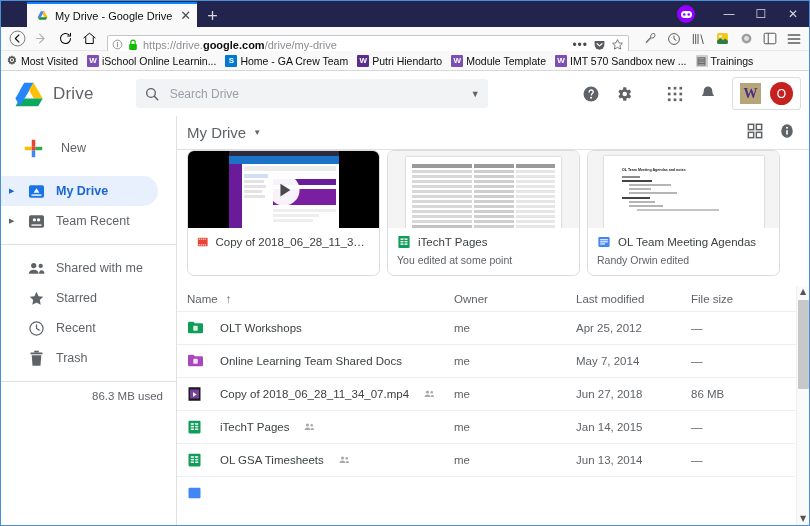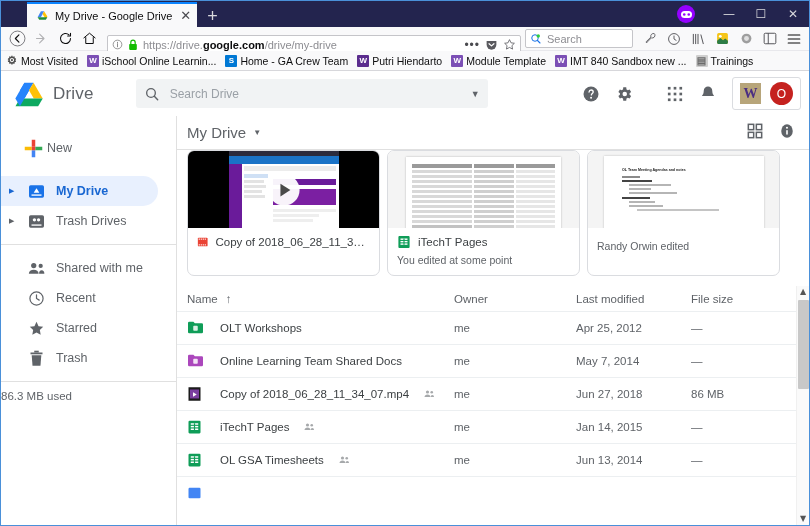--- a/index.html
+++ b/index.html
@@ -102,36 +102,36 @@
              font-family: "Liberation Serif", serif; }
   .avatar { width: 23px; height: 23px; border-radius: 50%; background: #c5221f;
             color: #fff; font-size: 12px; display:flex; align-items:center;
             justify-content:center; }
 
   .body-row { flex: 1; display: flex; min-height: 0; }
 
   
   .sidebar { width: 175px; flex: 0 0 175px; background: #fff; padding-top: 14px; }
   .new-btn { display: flex; align-items: center; height: 36px; padding-left: 22px;
-             gap: 3px; }
+             gap: 17px; }
   .new-label { font-size: 12.5px; color: #5f6368; }
   .nav-list { margin-top: 10px; }
   .nav-item { display: flex; align-items: center; height: 30px; position: relative;
               padding-left: 8px; gap: 10px; }
   .nav-item.active { background: #e8f0fe; border-radius: 0 15px 15px 0;
                      margin-right: 18px; }
   .nav-item.active .nav-label { color: #1967d2; font-weight: bold; }
   .nav-arrow { width: 8px; font-size: 7px; color: #5f6368; flex: 0 0 8px; }
   .nav-ico { width: 19px; flex: 0 0 19px; display: flex; align-items: center;
              justify-content: center; }
   .nav-label { font-size: 12.5px; color: #5f6368; }
   .nav-sep { height: 1px; background: #e0e0e0; margin: 8px 0 8px 0; }
   .storage-label { font-size: 12.5px; color: #5f6368; font-weight: bold; }
-  .storage-used { font-size: 11.5px; color: #5f6368; 
-                  margin-top: 3px; }
+  .storage-used { font-size: 11.5px; color: #5f6368; padding-left: 47px;
+                  margin-top: 3px; margin-left: 44px; }
 
   
   .content { flex: 1; min-width: 0; display: flex; flex-direction: column;
              border-left: 1px solid #e0e0e0; }
   .content-head { height: 33px; flex: 0 0 33px; display: flex; align-items: center;
                   padding: 0 14px 0 10px; }
   .crumb { font-size: 15px; color: #5f6368; }
   .crumb-caret { font-size: 8px; color: #5f6368; margin-left: 7px; }
   .ch-right { margin-left: auto; display: flex; align-items: center; gap: 16px; }
   .divider { height: 1px; background: #e0e0e0; }
@@ -242,28 +242,20 @@
         <svg width="13" height="13" viewBox="0 0 24 24">
           <path d="M3 5.5h18v7a9 9 0 0 1-18 0z" fill="#5a5a5f"></path>
           <path d="M7.5 10.5l4.5 4 4.5-4" fill="none" stroke="#fff" stroke-width="2.2" stroke-linecap="round" stroke-linejoin="round"></path>
         </svg>
         <svg width="13" height="13" viewBox="0 0 24 24">
           <path d="M12 3l2.8 5.9 6.2.8-4.5 4.4 1.1 6.4L12 17.4 6.4 20.5l1.1-6.4L3 9.7l6.2-.8z" fill="none" stroke="#5a5a5f" stroke-width="1.5" stroke-linejoin="round"></path>
         </svg>
       </span>
     </div>
 
-    <div class="searchbar">
-      <svg width="12" height="12" viewBox="0 0 24 24">
-        <circle cx="10" cy="10" r="6.5" fill="none" stroke="#1a73e8" stroke-width="2"></circle>
-        <path d="M15 15l5 5" stroke="#1a73e8" stroke-width="2.2" stroke-linecap="round"></path>
-        <circle cx="16.5" cy="6" r="3.4" fill="#2ecc40"></circle>
-      </svg>
-      <span style="margin-left:5px">Search</span>
-    </div>
 
     <div class="toolbar-icons">
       <div class="ticon">
         <svg width="13" height="13" viewBox="0 0 24 24">
           <path d="M20 4.5a5 5 0 0 1-6.3 6.3L6 18.5 5 20l-1.5-1.5L5 17l7.7-7.7A5 5 0 0 1 19 3z" fill="none" stroke="#4a4a4f" stroke-width="1.5" stroke-linejoin="round"></path>
         </svg>
       </div>
       <div class="ticon">
         <svg width="14" height="14" viewBox="0 0 24 24">
           <circle cx="12" cy="12" r="9.3" fill="none" stroke="#4a4a4f" stroke-width="1.5"></circle>
@@ -318,21 +310,21 @@
       <div class="bm">
         <span class="bm-ico" style="background: rgb(91, 45, 142); color: rgb(255, 255, 255);">W</span>
         <span>Putri Hiendarto</span>
       </div>
       <div class="bm">
         <span class="bm-ico" style="background: rgb(123, 79, 181); color: rgb(255, 255, 255);">W</span>
         <span>Module Template</span>
       </div>
       <div class="bm">
         <span class="bm-ico" style="background: rgb(123, 79, 181); color: rgb(255, 255, 255);">W</span>
-        <span>IMT 840 Sandbox new ...</span>
+        <span>IMT 570 Sandbox new ...</span>
       </div>
       <div class="bm">
         <span class="bm-ico" style="background: rgb(207, 207, 207); color: rgb(107, 107, 107); font-size: 10px;">▤</span>
         <span>Trainings</span>
       </div>
     </div>
 
   <div class="page">
 
     <div class="drive-header">
@@ -425,53 +417,53 @@
             <div class="nav-item">
               <span class="nav-arrow">▶</span>
               <span class="nav-ico">
                 <svg width="17" height="15" viewBox="0 0 20 18">
                   <rect x="1" y="1.5" width="18" height="15" rx="2" fill="#5f6368"></rect>
                   <circle cx="7.5" cy="7" r="2" fill="#fff"></circle>
                   <circle cx="12.5" cy="7" r="2" fill="#fff"></circle>
                   <rect x="4" y="12.5" width="12" height="1.6" fill="#fff"></rect>
                 </svg>
               </span>
-              <span class="nav-label">Trash Drives</span>
+              <span class="nav-label">Team Recent</span>
             </div>
             <div class="nav-sep"></div>
             <div class="nav-item">
               <span class="nav-arrow"></span>
               <span class="nav-ico">
                 <svg width="18" height="14" viewBox="0 0 22 16">
                   <circle cx="7" cy="5" r="3.2" fill="#5f6368"></circle>
                   <circle cx="15.5" cy="5.5" r="2.6" fill="#5f6368"></circle>
                   <path d="M1 15c0-3.3 2.7-5 6-5s6 1.7 6 5z" fill="#5f6368"></path>
                   <path d="M13.5 15c0-2.6 1-4.2 3.2-4.2 2.1 0 3.3 1.6 3.3 4.2z" fill="#5f6368"></path>
                 </svg>
               </span>
               <span class="nav-label">Shared with me</span>
             </div>
             <div class="nav-item">
               <span class="nav-arrow"></span>
               <span class="nav-ico">
                 <svg width="17" height="17" viewBox="0 0 24 24">
-                  <circle cx="12" cy="12" r="9.3" fill="none" stroke="#5f6368" stroke-width="1.7"></circle>
-                  <path d="M12 6.8V12l3.8 2.3" fill="none" stroke="#5f6368" stroke-width="1.7" stroke-linecap="round"></path>
+                  <path d="M12 2.6l2.9 6.2 6.6.8-4.8 4.6 1.2 6.7L12 17.6 6.1 20.9l1.2-6.7L2.5 9.6l6.6-.8z" fill="#5f6368"></path>
                 </svg>
               </span>
-              <span class="nav-label">Recent</span>
+              <span class="nav-label">Starred</span>
             </div>
             <div class="nav-item">
               <span class="nav-arrow"></span>
               <span class="nav-ico">
                 <svg width="17" height="17" viewBox="0 0 24 24">
-                  <path d="M12 2.6l2.9 6.2 6.6.8-4.8 4.6 1.2 6.7L12 17.6 6.1 20.9l1.2-6.7L2.5 9.6l6.6-.8z" fill="#5f6368"></path>
+                  <circle cx="12" cy="12" r="9.3" fill="none" stroke="#5f6368" stroke-width="1.7"></circle>
+                  <path d="M12 6.8V12l3.8 2.3" fill="none" stroke="#5f6368" stroke-width="1.7" stroke-linecap="round"></path>
                 </svg>
               </span>
-              <span class="nav-label">Starred</span>
+              <span class="nav-label">Recent</span>
             </div>
             <div class="nav-item">
               <span class="nav-arrow"></span>
               <span class="nav-ico">
                 <svg width="15" height="17" viewBox="0 0 20 22">
                   <rect x="2" y="3" width="16" height="2.4" fill="#5f6368"></rect>
                   <rect x="7" y="0.6" width="6" height="2.4" fill="#5f6368"></rect>
                   <path d="M3.6 6.6h12.8l-1.1 14H4.7z" fill="#5f6368"></path>
                 </svg>
               </span>
@@ -657,20 +649,31 @@
                 </div>
                 <div style="width:28px;height:2.4px;background:#444;margin-bottom:2px"></div>
                 <div style="margin-left:7px">
                   <div style="width:26px;height:1.8px;background:#b5b5b5;margin-bottom:2px"></div>
                   <div style="width:34px;height:1.8px;background:#b5b5b5;margin-bottom:2px"></div>
                   <div style="margin-left:8px;width:82px;height:1.8px;background:#c4c4c4"></div>
                 </div>
               </div>
             </div>
             <div class="card-foot">
+              <div class="card-line1">
+                <svg width="14" height="14" viewBox="0 0 20 20">
+                  <rect x="2" y="3" width="16" height="14" rx="1.5" fill="#4285f4"></rect>
+                  <g fill="#fff">
+                      <rect x="4.5" y="6" width="11" height="1.6"></rect>
+                      <rect x="4.5" y="9" width="11" height="1.6"></rect>
+                      <rect x="4.5" y="12" width="7" height="1.6"></rect>
+                    </g>
+                </svg>
+                <span class="card-name">OL Team Meeting Agendas</span>
+              </div>
               <div class="card-sub">Randy Orwin edited</div>
             </div>
           </div>
         </div>
 
         <div class="table-wrap">
           <div class="th-row">
             <span class="col-name">
               <span>Name</span>
               <span>↑</span>

